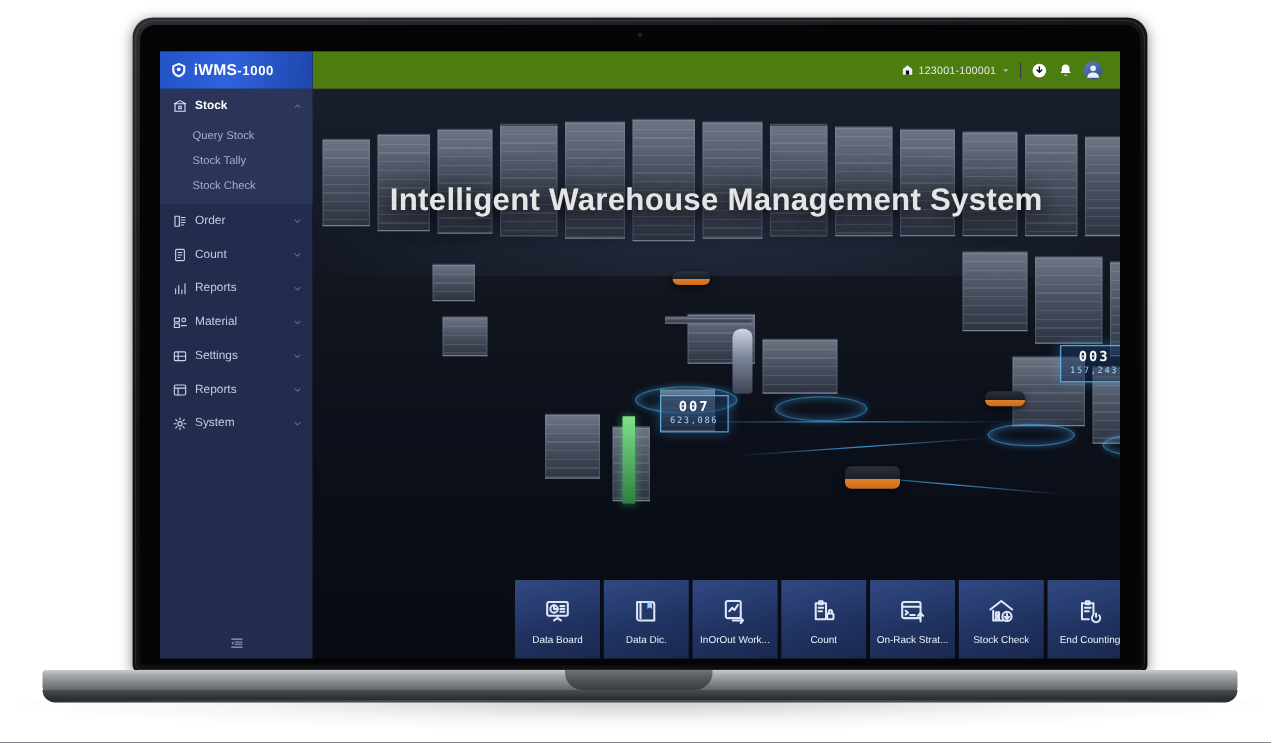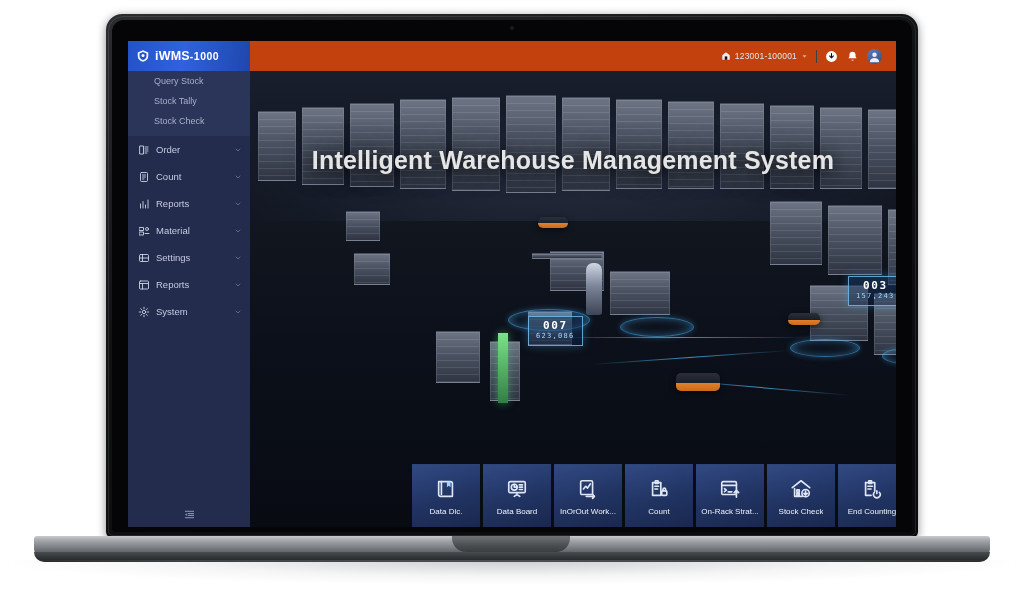--- a/index.html
+++ b/index.html
@@ -98,21 +98,21 @@
     position:absolute; left:0; right:0; bottom:7px;
     display:flex; align-items:center; justify-content:center; cursor:pointer;
   }
 
   
   #main { flex:1; position:relative; background:#070a14; overflow:hidden; }
 
   
   #topbar {
     position:absolute; left:0; right:0; top:0; height:30px;
-    background:#c2410c; display:flex; align-items:center;
+    background:#4d7c0f; display:flex; align-items:center;
     justify-content:flex-end; gap:8px; padding-right:14px; z-index:4;
   }
   #wh-select { display:flex; align-items:center; gap:4px; cursor:pointer; }
   #wh-select .whic { width:10px; height:10px; }
   #wh-code { color:#e3e7f0; font-size:8.5px; letter-spacing:.2px; white-space:nowrap; }
   #wh-caret { width:7px; height:7px; opacity:.75; }
   .tb-div { width:1px; height:13px; background:#3a3f4c; }
   .tb-icon { width:13px; height:13px; cursor:pointer; }
   #avatar {
     width:15px; height:15px; border-radius:50%;
@@ -213,20 +213,31 @@
           <svg id="logo-mark" viewBox="0 0 24 24">
             <path d="M12 2 L21 6.2 V12 c0 5.4 -3.8 8.8 -9 10 C6.8 20.8 3 17.4 3 12 V6.2 Z" fill="#ffffff" opacity="0.95"></path>
             <path d="M12 5 L18 7.6 V12 c0 3.7 -2.5 6 -6 6.9 C8.5 18 6 15.7 6 12 V7.6 Z" fill="#2453c8"></path>
             <circle cx="12" cy="11" r="2.6" fill="#ffffff"></circle>
           </svg>
           <div id="logo-text"><span>iWMS</span><span class="sfx">-1000</span></div>
         </div>
 
         <div id="menu-list">
             <div class="menu-group expanded">
+              <div class="menu-row">
+                <svg class="mi" viewBox="0 0 24 24">
+                  <rect x="4" y="8" width="16" height="12" stroke="#dfe6f5" stroke-width="1.8" fill="none" stroke-linecap="round" stroke-linejoin="round"></rect>
+                  <path d="M3 8 L12 3 L21 8" stroke="#dfe6f5" stroke-width="1.8" fill="none" stroke-linecap="round" stroke-linejoin="round"></path>
+                  <rect x="10" y="12" width="4" height="4" stroke="#dfe6f5" stroke-width="1.8" fill="none" stroke-linecap="round" stroke-linejoin="round"></rect>
+                </svg>
+                <span class="ml">Stock</span>
+                <svg class="chev" viewBox="0 0 24 24">
+                  <path d="M6 15 L12 9 L18 15" stroke="#aab2cc" stroke-width="2.4" fill="none" stroke-linecap="round" stroke-linejoin="round"></path>
+                </svg>
+              </div>
               <div class="submenu">
                 <div class="sub-item">Query Stock</div>
                 <div class="sub-item">Stock Tally</div>
                 <div class="sub-item">Stock Check</div>
               </div>
             </div>
             <div class="menu-group">
               <div class="menu-row">
                 <svg class="mi" viewBox="0 0 24 24">
                   <rect x="4" y="4" width="7" height="16" stroke="#dfe6f5" stroke-width="1.8" fill="none" stroke-linecap="round" stroke-linejoin="round"></rect>
@@ -422,35 +433,35 @@
             <svg viewBox="0 0 24 24" width="15" height="15">
               <circle cx="12" cy="9" r="3.6" fill="#e9eef8"></circle>
               <path d="M4.5 21 c0 -4.2 3.4 -6.6 7.5 -6.6 s7.5 2.4 7.5 6.6 Z" fill="#e9eef8"></path>
             </svg>
           </div>
         </header>
 
         <div id="quick-bar">
             <div class="qa">
               <svg class="qicon" viewBox="0 0 24 24">
-                <path d="M4 4 h13 a2 2 0 0 1 2 2 v14 H6 a2 2 0 0 1 -2 -2 Z" stroke="#dfe6f5" stroke-width="1.8" fill="none" stroke-linecap="round" stroke-linejoin="round"></path>
-                <path d="M7 4 v14" stroke="#dfe6f5" stroke-width="1.8" fill="none" stroke-linecap="round" stroke-linejoin="round"></path>
-                <path d="M13 4 v6 l2 -1.6 l2 1.6 V4" fill="#9ed2ff" stroke="none"></path>
-              </svg>
-              <span class="qlabel">Data Dic.</span>
-            </div>
-            <div class="qa">
-              <svg class="qicon" viewBox="0 0 24 24">
                 <rect x="3" y="4" width="18" height="12" rx="1.5" stroke="#dfe6f5" stroke-width="1.8" fill="none" stroke-linecap="round" stroke-linejoin="round"></rect>
                 <circle cx="9" cy="10" r="3.2" stroke="#dfe6f5" stroke-width="1.8" fill="none" stroke-linecap="round" stroke-linejoin="round"></circle>
                 <path d="M9 6.8 V10 h3.2" stroke="#dfe6f5" stroke-width="1.8" fill="none" stroke-linecap="round" stroke-linejoin="round"></path>
                 <path d="M14.5 7.5 h3.5 M14.5 10 h3.5 M14.5 12.5 h3.5" stroke="#dfe6f5" stroke-width="1.8" fill="none" stroke-linecap="round" stroke-linejoin="round"></path>
                 <path d="M12 16 v2 M9 20 l3 -2 l3 2" stroke="#dfe6f5" stroke-width="1.8" fill="none" stroke-linecap="round" stroke-linejoin="round"></path>
               </svg>
               <span class="qlabel">Data Board</span>
+            </div>
+            <div class="qa">
+              <svg class="qicon" viewBox="0 0 24 24">
+                <path d="M4 4 h13 a2 2 0 0 1 2 2 v14 H6 a2 2 0 0 1 -2 -2 Z" stroke="#dfe6f5" stroke-width="1.8" fill="none" stroke-linecap="round" stroke-linejoin="round"></path>
+                <path d="M7 4 v14" stroke="#dfe6f5" stroke-width="1.8" fill="none" stroke-linecap="round" stroke-linejoin="round"></path>
+                <path d="M13 4 v6 l2 -1.6 l2 1.6 V4" fill="#9ed2ff" stroke="none"></path>
+              </svg>
+              <span class="qlabel">Data Dic.</span>
             </div>
             <div class="qa">
               <svg class="qicon" viewBox="0 0 24 24">
                 <rect x="4" y="3" width="13" height="15" rx="1.5" stroke="#dfe6f5" stroke-width="1.8" fill="none" stroke-linecap="round" stroke-linejoin="round"></rect>
                 <path d="M7 12 l2.5 -3 l2 2 l3 -4.5" stroke="#dfe6f5" stroke-width="1.8" fill="none" stroke-linecap="round" stroke-linejoin="round"></path>
                 <path d="M10 20 h9 M17 17.8 l2 2.2 l-2 2.2" stroke="#dfe6f5" stroke-width="1.8" fill="none" stroke-linecap="round" stroke-linejoin="round"></path>
               </svg>
               <span class="qlabel">InOrOut Work...</span>
             </div>
             <div class="qa">

